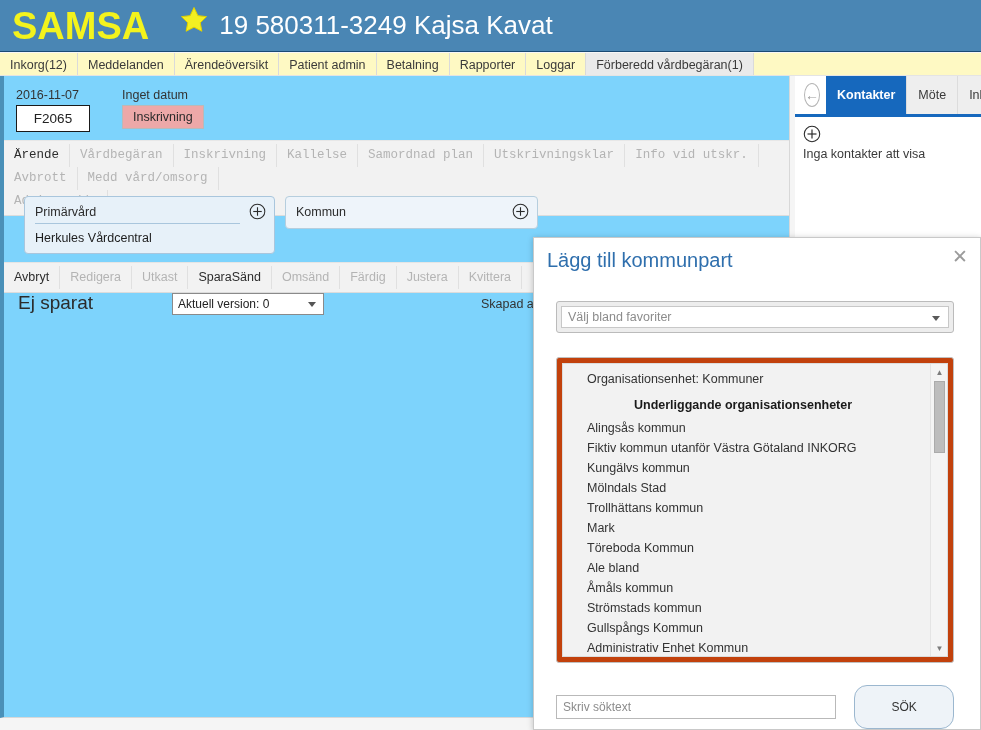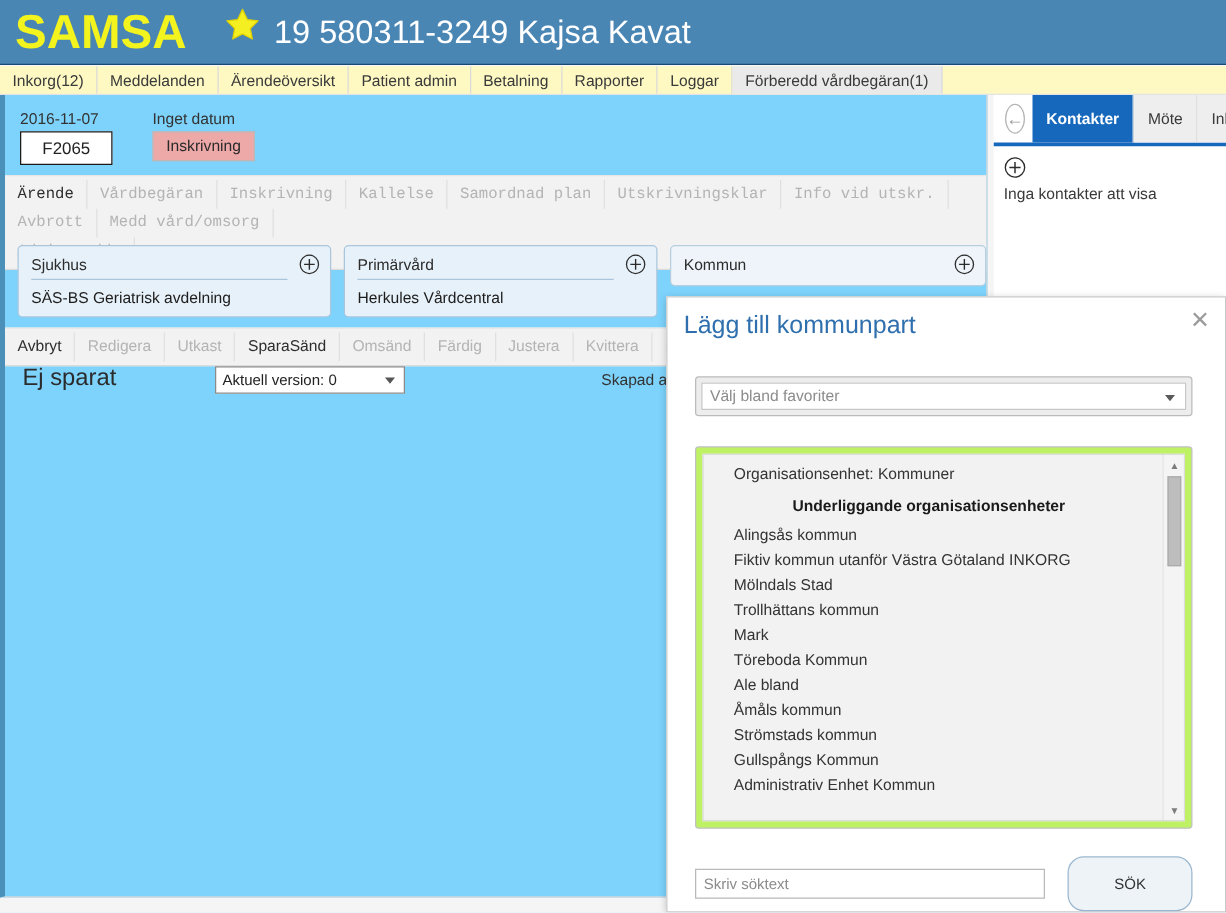--- a/index.html
+++ b/index.html
@@ -353,21 +353,21 @@
   .fav-select-inner .caret {
     position: absolute; right: 8px; top: 9px;
     width: 0; height: 0;
     border-left: 4px solid transparent;
     border-right: 4px solid transparent;
     border-top: 5px solid #5a5a5a;
   }
   .list-panel {
     position: absolute; left: 22px; top: 119px;
     width: 398px; height: 548px;
-    background: #bef264;
+    background: #c2410c;
     border: 1px solid #c0c0c0;
     border-radius: 3px;
     box-sizing: border-box;
     padding: 5px;
     height: 546px;
   }
   .list-inner {
     position: relative;
     width: 100%; height: 100%;
     background: #f2f2f2;
@@ -485,31 +485,20 @@
         <div class="stab">Samordnad plan</div>
         <div class="stab">Utskrivningsklar</div>
         <div class="stab">Info vid utskr.</div>
         <div class="stab">Avbrott</div>
         <div class="stab">Medd vård/omsorg</div>
         <div class="row2"></div>
         <div class="stab">Admin medd.</div>
       </div>
 
       <div class="cards">
-        <div class="card sjukhus">
-          <div class="card-label">Sjukhus</div>
-          <div class="card-value">SÄS-BS Geriatrisk avdelning</div>
-          <span class="plus-icon">
-            <svg width="17" height="17" viewBox="0 0 20 20">
-                <circle cx="10" cy="10" r="8.6" fill="none" stroke="#2b2b2b" stroke-width="1.2"></circle>
-                <line x1="10" y1="5" x2="10" y2="15" stroke="#2b2b2b" stroke-width="1.3"></line>
-                <line x1="5" y1="10" x2="15" y2="10" stroke="#2b2b2b" stroke-width="1.3"></line>
-              </svg>
-          </span>
-        </div>
         <div class="card primar">
           <div class="card-label">Primärvård</div>
           <div class="card-value">Herkules Vårdcentral</div>
           <span class="plus-icon">
             <svg width="17" height="17" viewBox="0 0 20 20">
                 <circle cx="10" cy="10" r="8.6" fill="none" stroke="#2b2b2b" stroke-width="1.2"></circle>
                 <line x1="10" y1="5" x2="10" y2="15" stroke="#2b2b2b" stroke-width="1.3"></line>
                 <line x1="5" y1="10" x2="15" y2="10" stroke="#2b2b2b" stroke-width="1.3"></line>
               </svg>
           </span>
@@ -582,20 +571,21 @@
         <span class="caret"></span>
       </div>
     </div>
 
     <div class="list-panel">
       <div class="list-inner">
         <div class="list-head">Organisationsenhet: Kommuner</div>
         <div class="list-subhead">Underliggande organisationsenheter</div>
         <div class="list-item">Alingsås kommun</div>
         <div class="list-item">Fiktiv kommun utanför Västra Götaland INKORG</div>
+        <div class="list-item">Kungälvs kommun</div>
         <div class="list-item">Mölndals Stad</div>
         <div class="list-item">Trollhättans kommun</div>
         <div class="list-item">Mark</div>
         <div class="list-item">Töreboda Kommun</div>
         <div class="list-item">Ale bland</div>
         <div class="list-item">Åmåls kommun</div>
         <div class="list-item">Strömstads kommun</div>
         <div class="list-item">Gullspångs Kommun</div>
         <div class="list-item">Administrativ Enhet Kommun</div>
 

